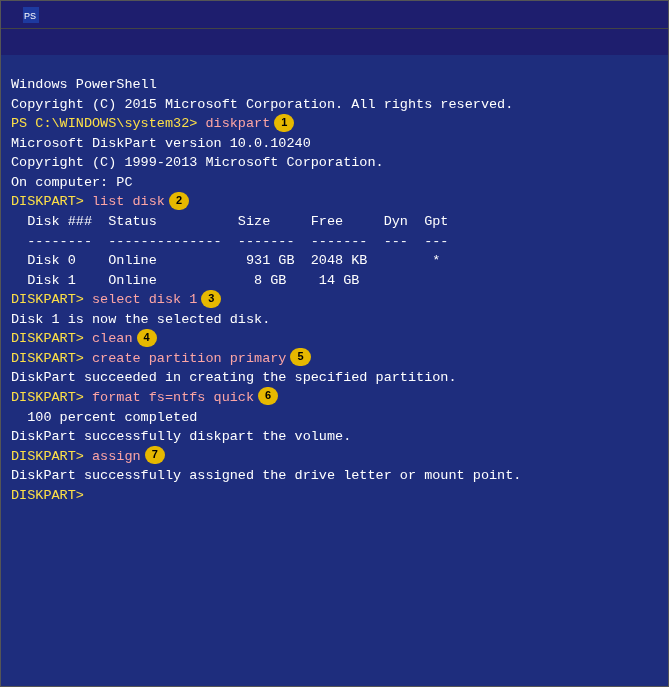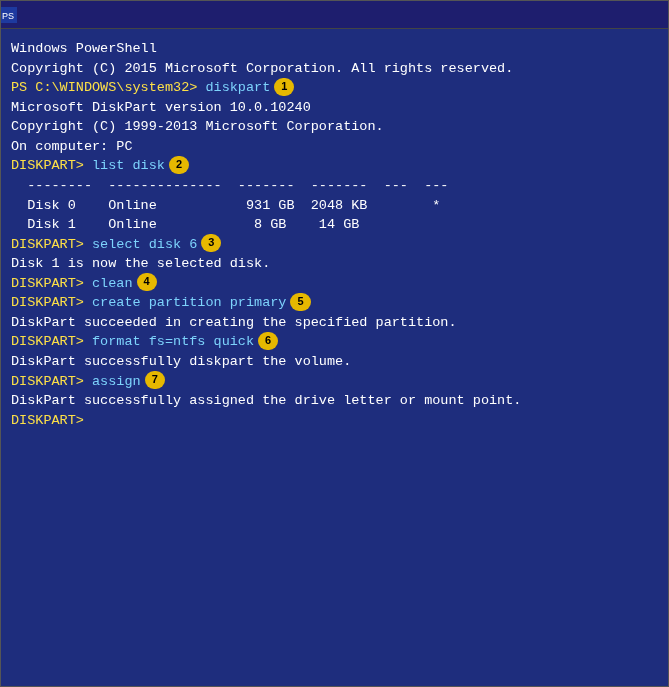--- a/index.html
+++ b/index.html
@@ -17,21 +17,21 @@
       height: 687px;
       display: flex;
       flex-direction: column;
       border: 1px solid #555;
     }
 
     .title-bar {
       background: #1e1e6e;
       display: flex;
       align-items: center;
-      padding: 4px 0;
+      padding: 4px 22px;
       height: 28px;
       border-bottom: 1px solid #444;
       flex-shrink: 0;
     }
 
     .title-bar-icon {
       width: 16px;
       height: 16px;
       margin-right: 6px;
       flex-shrink: 0;
@@ -59,40 +59,41 @@
       cursor: pointer;
       display: flex;
       align-items: center;
       justify-content: center;
       font-family: 'Segoe UI', Arial, sans-serif;
     }
 
     .content {
       background: #1e2d7d;
       flex: 1;
-      padding: 10px 10px;
+      padding: 20px 10px;
       overflow: hidden;
       color: #ffffff;
       font-size: 13.5px;
       line-height: 1.45;
+      margin-top: 26px;
     }
 
     .line {
       white-space: pre;
       font-size: 13.5px;
       color: #ffffff;
       font-family: 'Courier New', Courier, monospace;
     }
 
     .prompt {
       color: #fde047;
     }
 
     .cmd-text {
-      color: #7dd3fc;
+      color: #fca5a5;
     }
 
     .badge-pill {
       display: inline-block;
       background: #e6b800;
       color: #000000;
       border-radius: 10px;
       padding: 1px 7px;
       font-size: 11px;
       font-weight: bold;
@@ -130,37 +131,39 @@
       <div class="line"></div>
       <div class="line"><span class="prompt">PS C:\WINDOWS\system32&gt; </span><span class="cmd-text">diskpart</span><span class="badge-pill">1</span></div>
       <div class="line"></div>
       <div class="line">Microsoft DiskPart version 10.0.10240</div>
       <div class="line"></div>
       <div class="line">Copyright (C) 1999-2013 Microsoft Corporation.</div>
       <div class="line">On computer: PC</div>
       <div class="line"></div>
       <div class="line"><span class="prompt">DISKPART&gt; </span><span class="cmd-text">list disk</span><span class="badge-pill">2</span></div>
       <div class="line"></div>
+      <div class="line">  Disk ###  Status          Size     Free     Dyn  Gpt</div>
       <div class="line">  --------  --------------  -------  -------  ---  ---</div>
       <div class="line">  Disk 0    Online           931 GB  2048 KB        *</div>
       <div class="line">  Disk 1    Online            8 GB    14 GB</div>
       <div class="line"></div>
-      <div class="line"><span class="prompt">DISKPART&gt; </span><span class="cmd-text">select disk 6</span><span class="badge-pill">3</span></div>
+      <div class="line"><span class="prompt">DISKPART&gt; </span><span class="cmd-text">select disk 1</span><span class="badge-pill">3</span></div>
       <div class="line"></div>
       <div class="line">Disk 1 is now the selected disk.</div>
       <div class="line"></div>
       <div class="line"><span class="prompt">DISKPART&gt; </span><span class="cmd-text">clean</span><span class="badge-pill">4</span></div>
       <div class="line"></div>
       <div class="line"></div>
       <div class="line"><span class="prompt">DISKPART&gt; </span><span class="cmd-text">create partition primary</span><span class="badge-pill">5</span></div>
       <div class="line"></div>
       <div class="line">DiskPart succeeded in creating the specified partition.</div>
       <div class="line"></div>
       <div class="line"><span class="prompt">DISKPART&gt; </span><span class="cmd-text">format fs=ntfs quick</span><span class="badge-pill">6</span></div>
       <div class="line"></div>
+      <div class="line">  100 percent completed</div>
       <div class="line"></div>
       <div class="line">DiskPart successfully diskpart the volume.</div>
       <div class="line"></div>
       <div class="line"><span class="prompt">DISKPART&gt; </span><span class="cmd-text">assign</span><span class="badge-pill">7</span></div>
       <div class="line"></div>
       <div class="line">DiskPart successfully assigned the drive letter or mount point.</div>
       <div class="line"></div>
       <div class="line"><span class="prompt">DISKPART&gt; </span><span class="cmd-text"></span></div>
     </div>
 </div>

